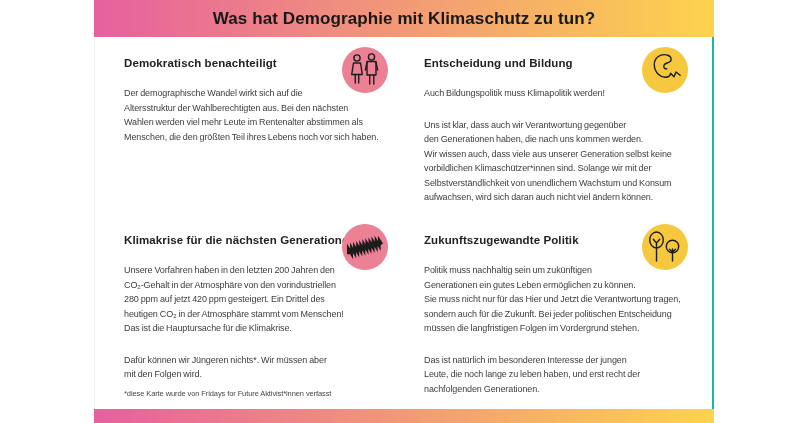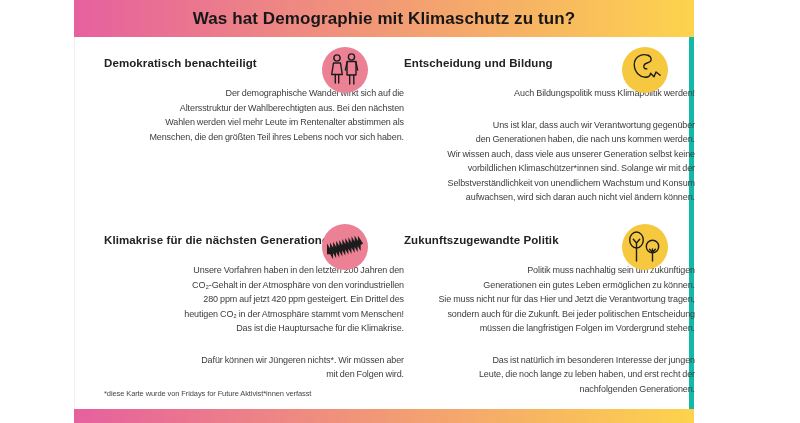--- a/index.html
+++ b/index.html
@@ -1,49 +1,49 @@
 <!DOCTYPE html>
 <html><head>
 <meta charset="utf-8">
 <style>
   * { margin:0; padding:0; box-sizing:border-box; }
   html,body { background:#ffffff; }
   body { width:800px; height:423px; font-family:"Liberation Sans", sans-serif; position:relative; overflow:hidden; }
 
   .card {
-    position:absolute; left:74px; top:0; width:620px; height:423px;
+    position:absolute; left:94px; top:0; width:620px; height:423px;
     display:flex; flex-direction:column;
   }
   .gradient-bar { background:linear-gradient(90deg,#e6609f,#fdd34d); }
 
   .header {
     height:37px; flex:0 0 37px;
     display:flex; align-items:center; justify-content:center;
   }
   .header-title {
     font-size:17px; font-weight:bold; color:#171717; letter-spacing:.1px;
   }
 
   .content {
     flex:1 1 auto; background:#fff;
-    border-left:1px solid #f4f1ef; border-right:5px solid #14b8a6;
+    border-left:1px solid #f4f1ef; border-right:2px solid #14b8a6;
     display:grid;
     grid-template-columns:300px 291px;
     grid-template-rows:177px 1fr;
     padding:16px 0 0 29px;
   }
 
   .section { position:relative; }
   .section-title {
     font-size:11.5px; font-weight:bold; color:#222222;
     margin:4px 0 10px 0; letter-spacing:.1px;
   }
   .section p {
     font-size:9px; line-height:14.5px; color:#3d3d3d;
-    margin:17px 0 13px 0; white-space:pre-line; letter-spacing:-.1px; word-spacing:-.4px;text-align:right;
+    margin:17px 0 13px 0; white-space:pre-line; letter-spacing:-.1px; word-spacing:-.4px;
   }
   .footnote {
     font-size:7.5px; color:#474747; letter-spacing:-.1px;
     margin-top:-6px; white-space:pre-line;
   }
 
   .icon-circle {
     position:absolute; left:218px; top:-6px;
     width:46px; height:46px; border-radius:50%;
     display:flex; align-items:center; justify-content:center;

